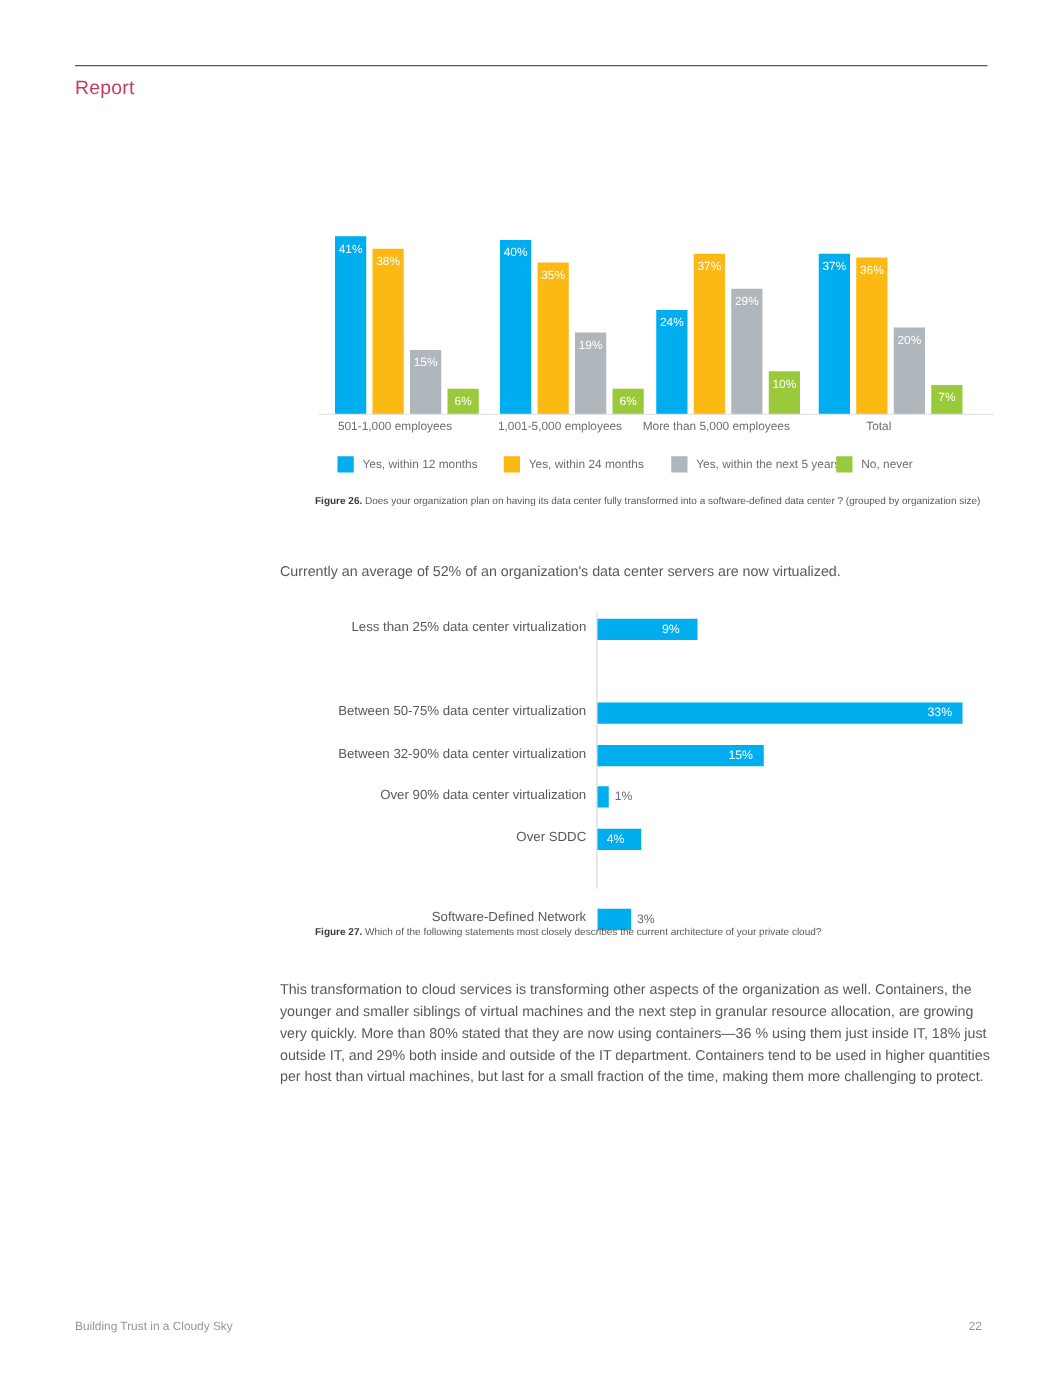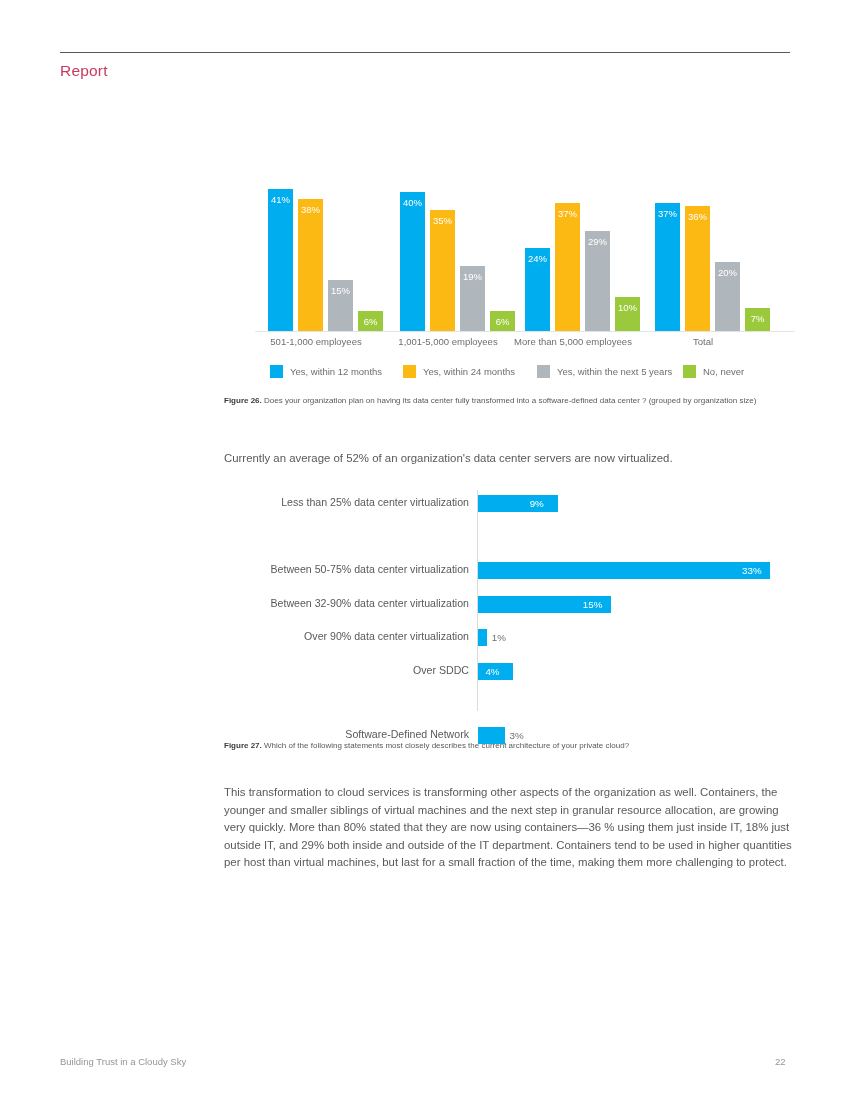--- a/index.html
+++ b/index.html
@@ -128,21 +128,21 @@
 
   
   .caption {
     position: absolute;
     left: 224px;
     width: 575px;
     font-size: 8px;
     line-height: 12px;
     color: #58595b;
   }
-  .caption b { color: #3b3c3e; }
+  .caption b { color: #3b3c3e; margin-left: 28px; }
 
   .bodytext {
     position: absolute;
     left: 224px;
     width: 570px;
     font-size: 11.4px;
     line-height: 17.6px;
     color: #58595b;
   }
 
@@ -309,21 +309,21 @@
         <span class="legend-text">Yes, within 12 months</span>
       </div>
       <div class="legend-item" style="left: 133px;">
         <span class="legend-swatch" style="background: rgb(253, 185, 19);"></span>
         <span class="legend-text">Yes, within 24 months</span>
       </div>
       <div class="legend-item" style="left: 267px;">
         <span class="legend-swatch" style="background: rgb(176, 183, 188);"></span>
         <span class="legend-text">Yes, within the next 5 years</span>
       </div>
-      <div class="legend-item" style="left: 413px;">
+      <div class="legend-item" style="left: 399px;">
         <span class="legend-swatch" style="background: rgb(154, 202, 60);"></span>
         <span class="legend-text">No, never</span>
       </div>
     </div>
 
   <div class="caption" style="top:395px;">
     <b>Figure 26.</b><span> Does your organization plan on having its data center fully transformed into a software-defined data center ? (grouped by organization size)</span>
   </div>
 
   <div class="bodytext" style="top:450px;">Currently an average of 52% of an organization's data center servers are now virtualized.</div>

